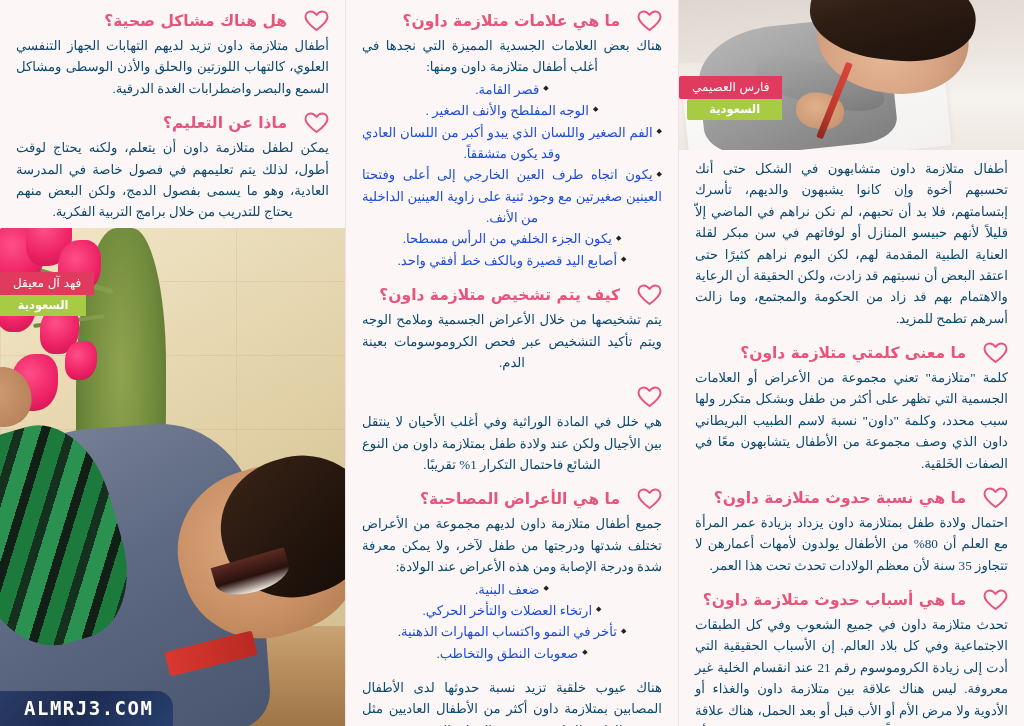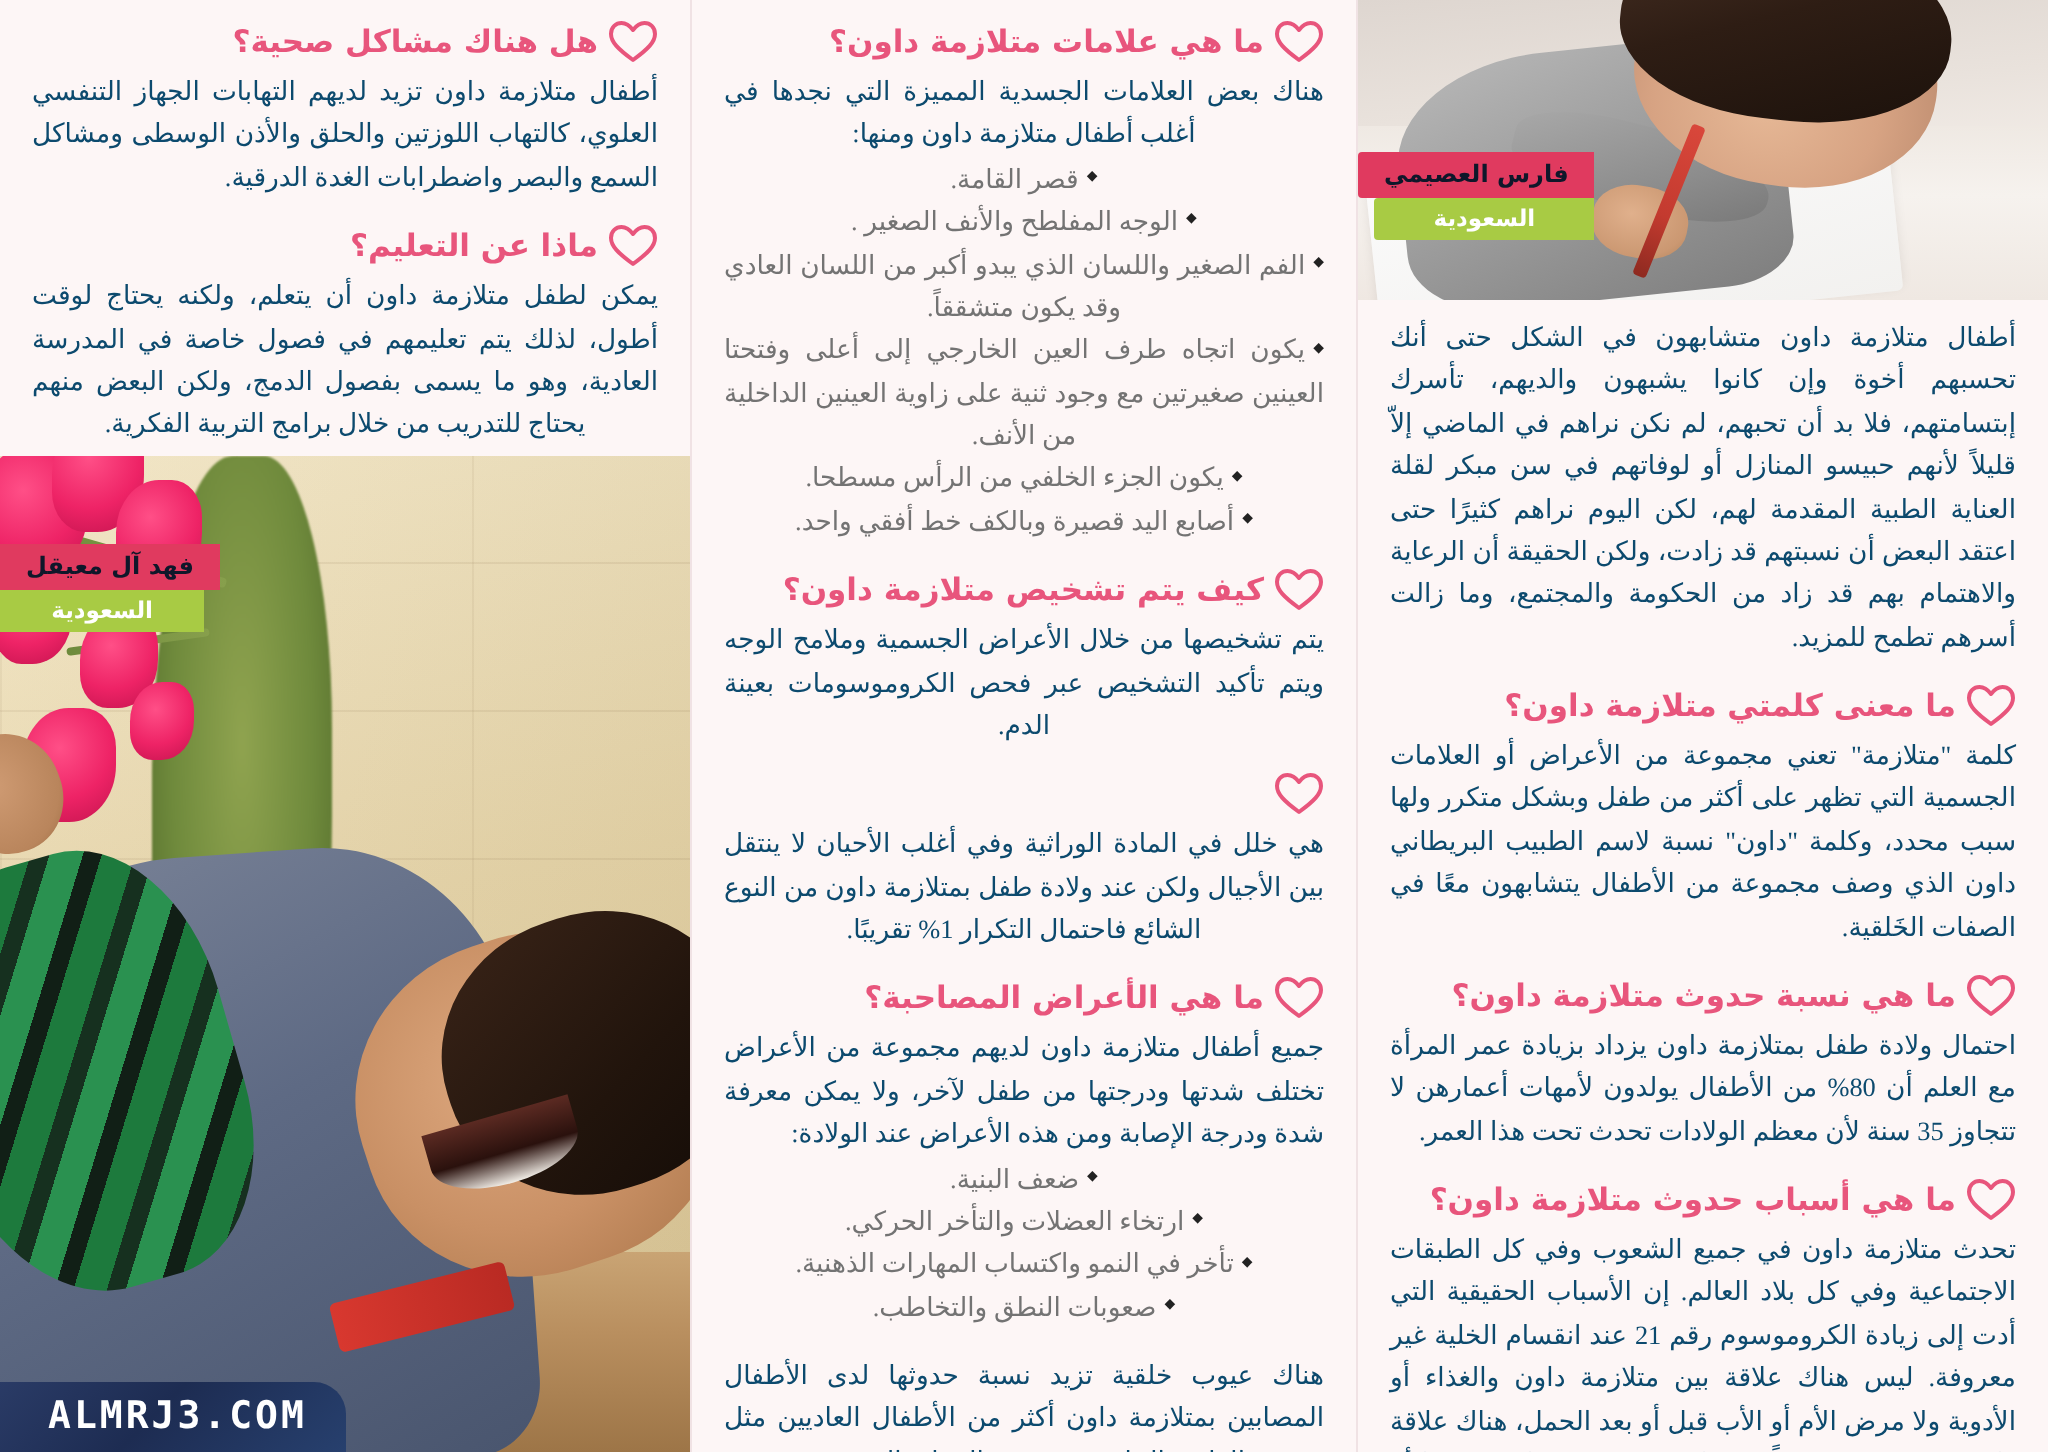--- a/index.html
+++ b/index.html
@@ -39,21 +39,21 @@
   }
 
   
   .section { margin-bottom: 13px; }
 
   .heading {
     display: flex;
     align-items: center;
     justify-content: flex-start;
     direction: rtl;
-    gap: 5px;
+    gap: 17px;
     margin: 0 0 3px 0;
     color: #e8557c;
     font-family: "DejaVu Sans", sans-serif;
     font-size: 15.5px;
     font-weight: bold;
     letter-spacing: -0.3px;
     line-height: 1.2;
   }
   .heart-icon {
     flex: 0 0 auto;
@@ -80,21 +80,21 @@
     text-align-last: right;
   }
 
   ul.bullets {
     list-style: none;
     margin: 1px 0 0 0;
     padding: 0;
     direction: rtl;
   }
   ul.bullets li {
-    color: #737373;
+    color: #1d4ed8;
     font-family: "Liberation Serif", "DejaVu Serif", serif;
     font-size: 13.2px;
     line-height: 1.62;
     text-align: center;
     direction: rtl;
     position: relative;
   }
   ul.bullets li::before {
     content: "\25C6";
     font-size: 7px;
@@ -280,23 +280,23 @@
   
   .badge {
     position: absolute;
     direction: rtl;
     text-align: center;
     font-family: "DejaVu Sans", sans-serif;
   }
   .badge .badge-name {
     display:block;
     background: #e03a5f;
-    color: #0f172a;
+    color: #ffffff;
     font-size: 12px;
-    font-weight: bold;
+    font-weight: normal;
     padding: 4px 13px 5px 13px;
     white-space: nowrap;
     letter-spacing: -0.2px;
   }
   .badge .badge-country {
     display:block;
     background: #a8cb44;
     color: #ffffff;
     font-size: 11.5px;
     font-weight: bold;

